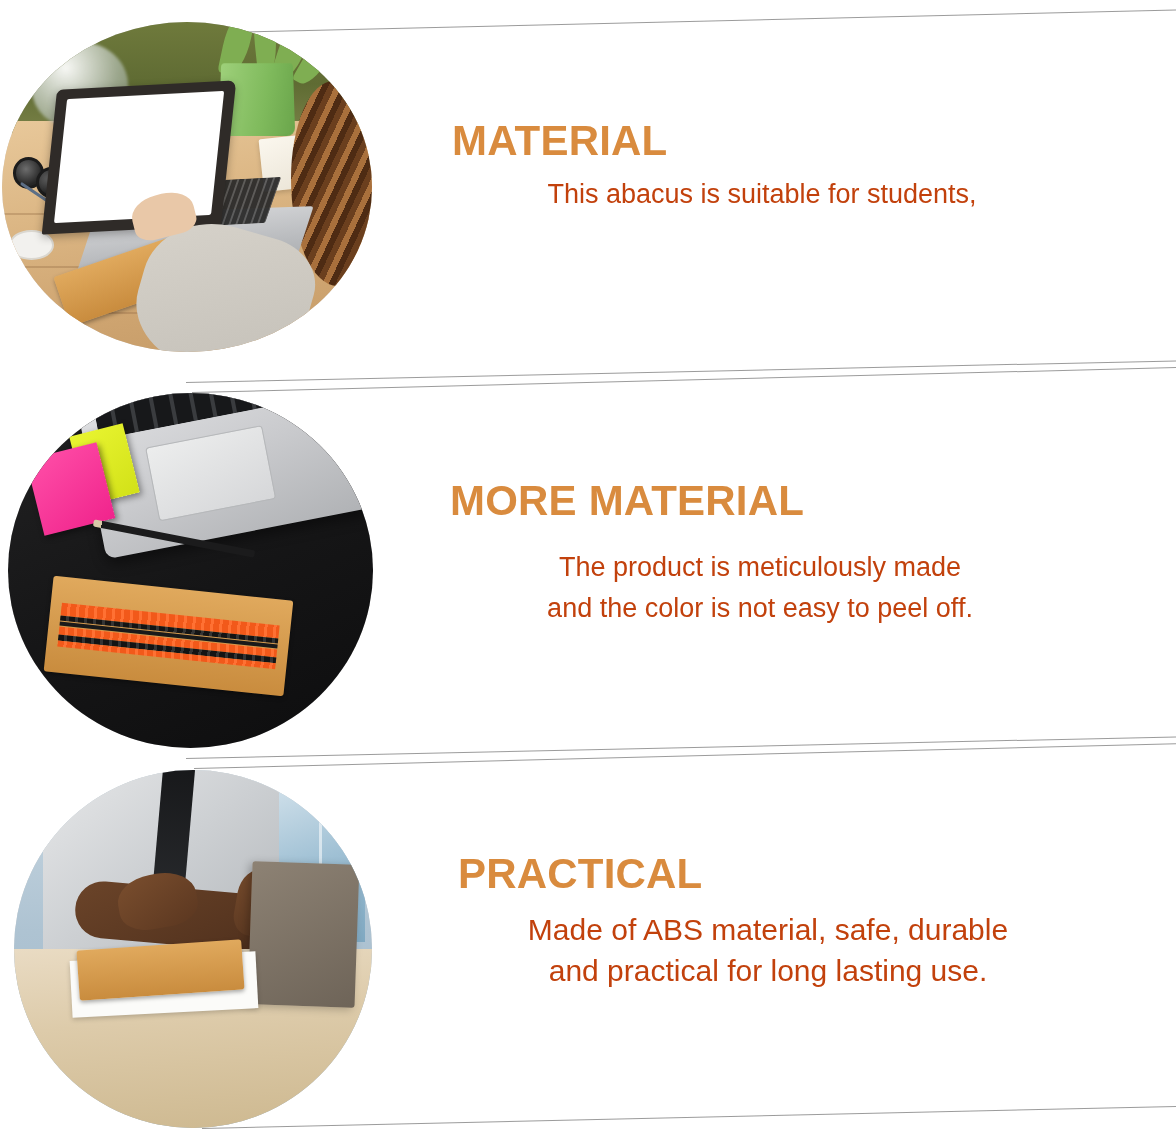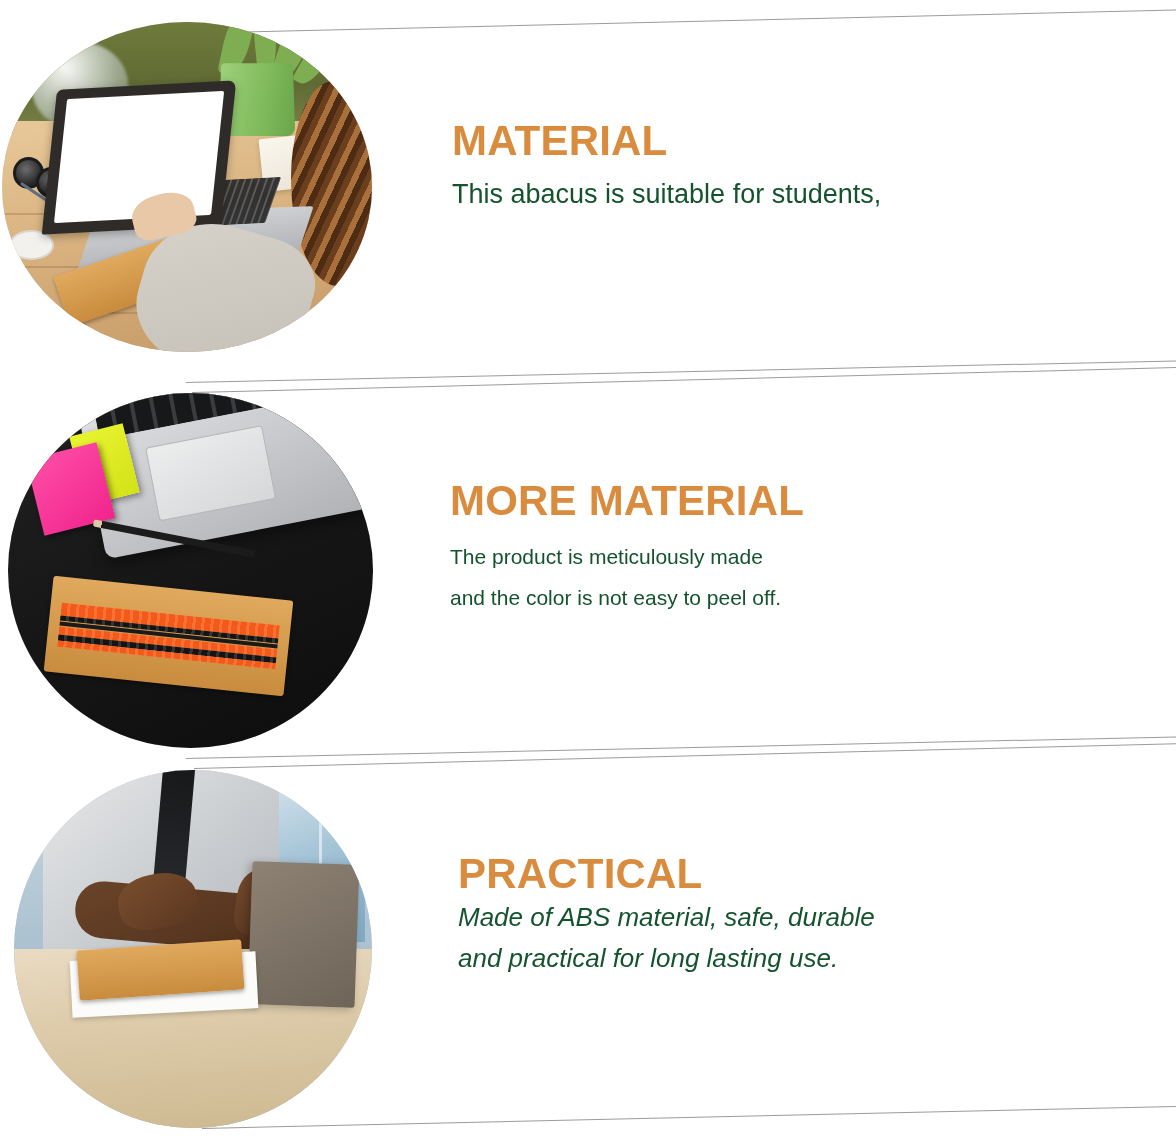--- a/index.html
+++ b/index.html
@@ -147,21 +147,21 @@
   .ab-bar  { position:absolute; left:0; width:100%; background:#1a1a1a; }
 
   
   .ftext { position:absolute; }
   .fhead {
     color:#D98B3E;
     font-weight:bold;
     letter-spacing:.2px;
     white-space:nowrap;
   }
-  .fdesc { color:#14532d; }
+  .fdesc { color:#c2410c;text-align:center; }
   .fdesc div { white-space:nowrap; }
 </style>
 </head>
 <body>
 
 <div class="page">
 
   <div class="divider" style="left:182px; top:33px; width:1000px; transform:rotate(-1.35deg);"></div>
 
   <div class="divider" style="left:186px; top:382px; width:994px; transform:rotate(-1.25deg);"></div>
@@ -249,21 +249,21 @@
             <div class="ab-row" style="top:55%; height:18%;"></div>
             <div class="ab-row dark" style="top:73%; height:13%;"></div>
             <div class="ab-row" style="top:86%; height:14%;"></div>
           </div>
         </div>
       </div>
     </div>
 
     <div class="ftext" style="left:450px; top:100px; width:620px;">
       <div class="fhead" style="font-size:42px; line-height:46px;">MORE MATERIAL</div>
-      <div class="fdesc" style="margin-top:12px; font-size:21px; line-height:41px;">
+      <div class="fdesc" style="margin-top:23px; font-size:27px; line-height:41px;">
         <div>The product is meticulously made</div>
         <div>and the color is not easy to peel off.</div>
       </div>
     </div>
   </div>
 
   <div class="feature" style="left:0; top:758px; width:1176px; height:378px;">
 
     <div class="photo" style="left:14px; top:12px; width:358px; height:358px;">
       <div class="scene">
@@ -289,20 +289,20 @@
             <div class="ab-row dark" style="top:24%; height:20%;"></div>
             <div class="ab-bar" style="top:46%; height:8%;"></div>
             <div class="ab-row" style="top:56%; height:44%;"></div>
           </div>
         </div>
       </div>
     </div>
 
     <div class="ftext" style="left:458px; top:93px; width:620px;">
       <div class="fhead" style="font-size:42px; line-height:46px;">PRACTICAL</div>
-      <div class="fdesc" style="font-size:26px; line-height:41px;font-style:italic;">
+      <div class="fdesc" style="margin-top:12px; font-size:30px; line-height:41px;">
         <div>Made of ABS material, safe, durable</div>
         <div>and practical for long lasting use.</div>
       </div>
     </div>
   </div>
 
 </div>
 
 </body></html>

